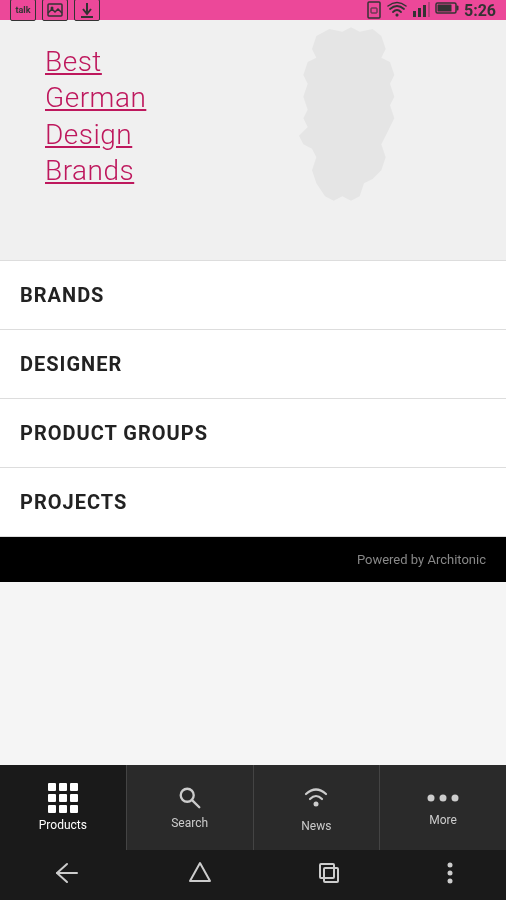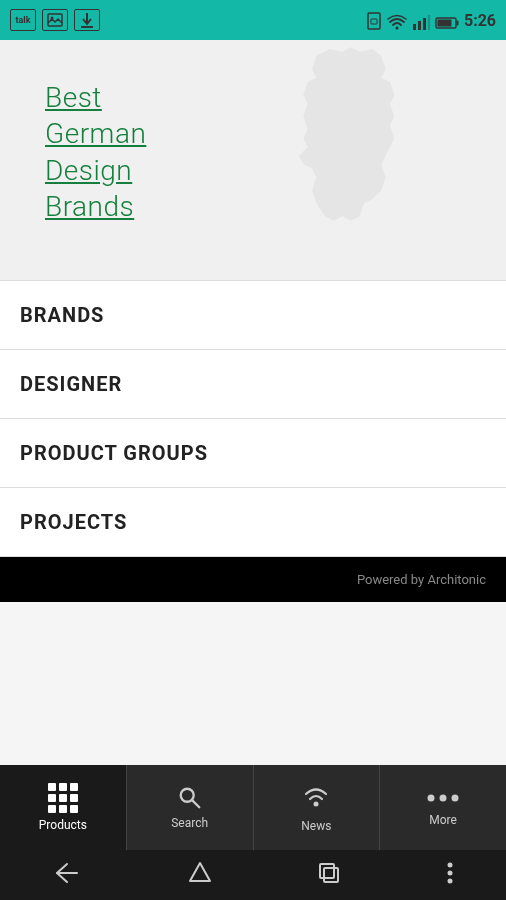--- a/index.html
+++ b/index.html
@@ -8,22 +8,22 @@
       height: 900px;
       font-family: 'Roboto', Arial, sans-serif;
       background: #f5f5f5;
       overflow: hidden;
       position: relative;
     }
 
     
     .status-bar {
       width: 100%;
-      height: 40px;
-      background: #14b8a6;
+      height: 20px;
+      background: #ec4899;
       display: flex;
       align-items: center;
       justify-content: space-between;
       padding: 0 10px;
       position: relative;
       z-index: 10;
     }
     .status-left {
       display: flex;
       align-items: center;
@@ -46,21 +46,21 @@
       height: 22px;
       border: 1.5px solid #333;
       border-radius: 2px;
       display: flex;
       align-items: center;
       justify-content: center;
       color: #333;
     }
     .status-right {
       display: flex;
-      align-items: flex-end;
+      align-items: flex-start;
       gap: 5px;
       font-size: 15px;
       font-weight: bold;
       color: #333;
     }
     .time {
       font-size: 16px;
       font-weight: bold;
       color: #333;
     }
@@ -79,25 +79,25 @@
       position: absolute;
       right: -20px;
       top: -10px;
       width: 350px;
       height: 260px;
       opacity: 0.15;
     }
 
     .app-title {
       position: absolute;
-      top: 40px;
+      top: 24px;
       left: 45px;
       font-size: 28px;
       font-weight: 300;
-      color: #15803d;
+      color: #be185d;
       line-height: 1.3;
       letter-spacing: 0.5px;
     }
     .app-title span {
       display: block;
       text-decoration: underline;
       text-underline-offset: 2px;
     }
 
     

